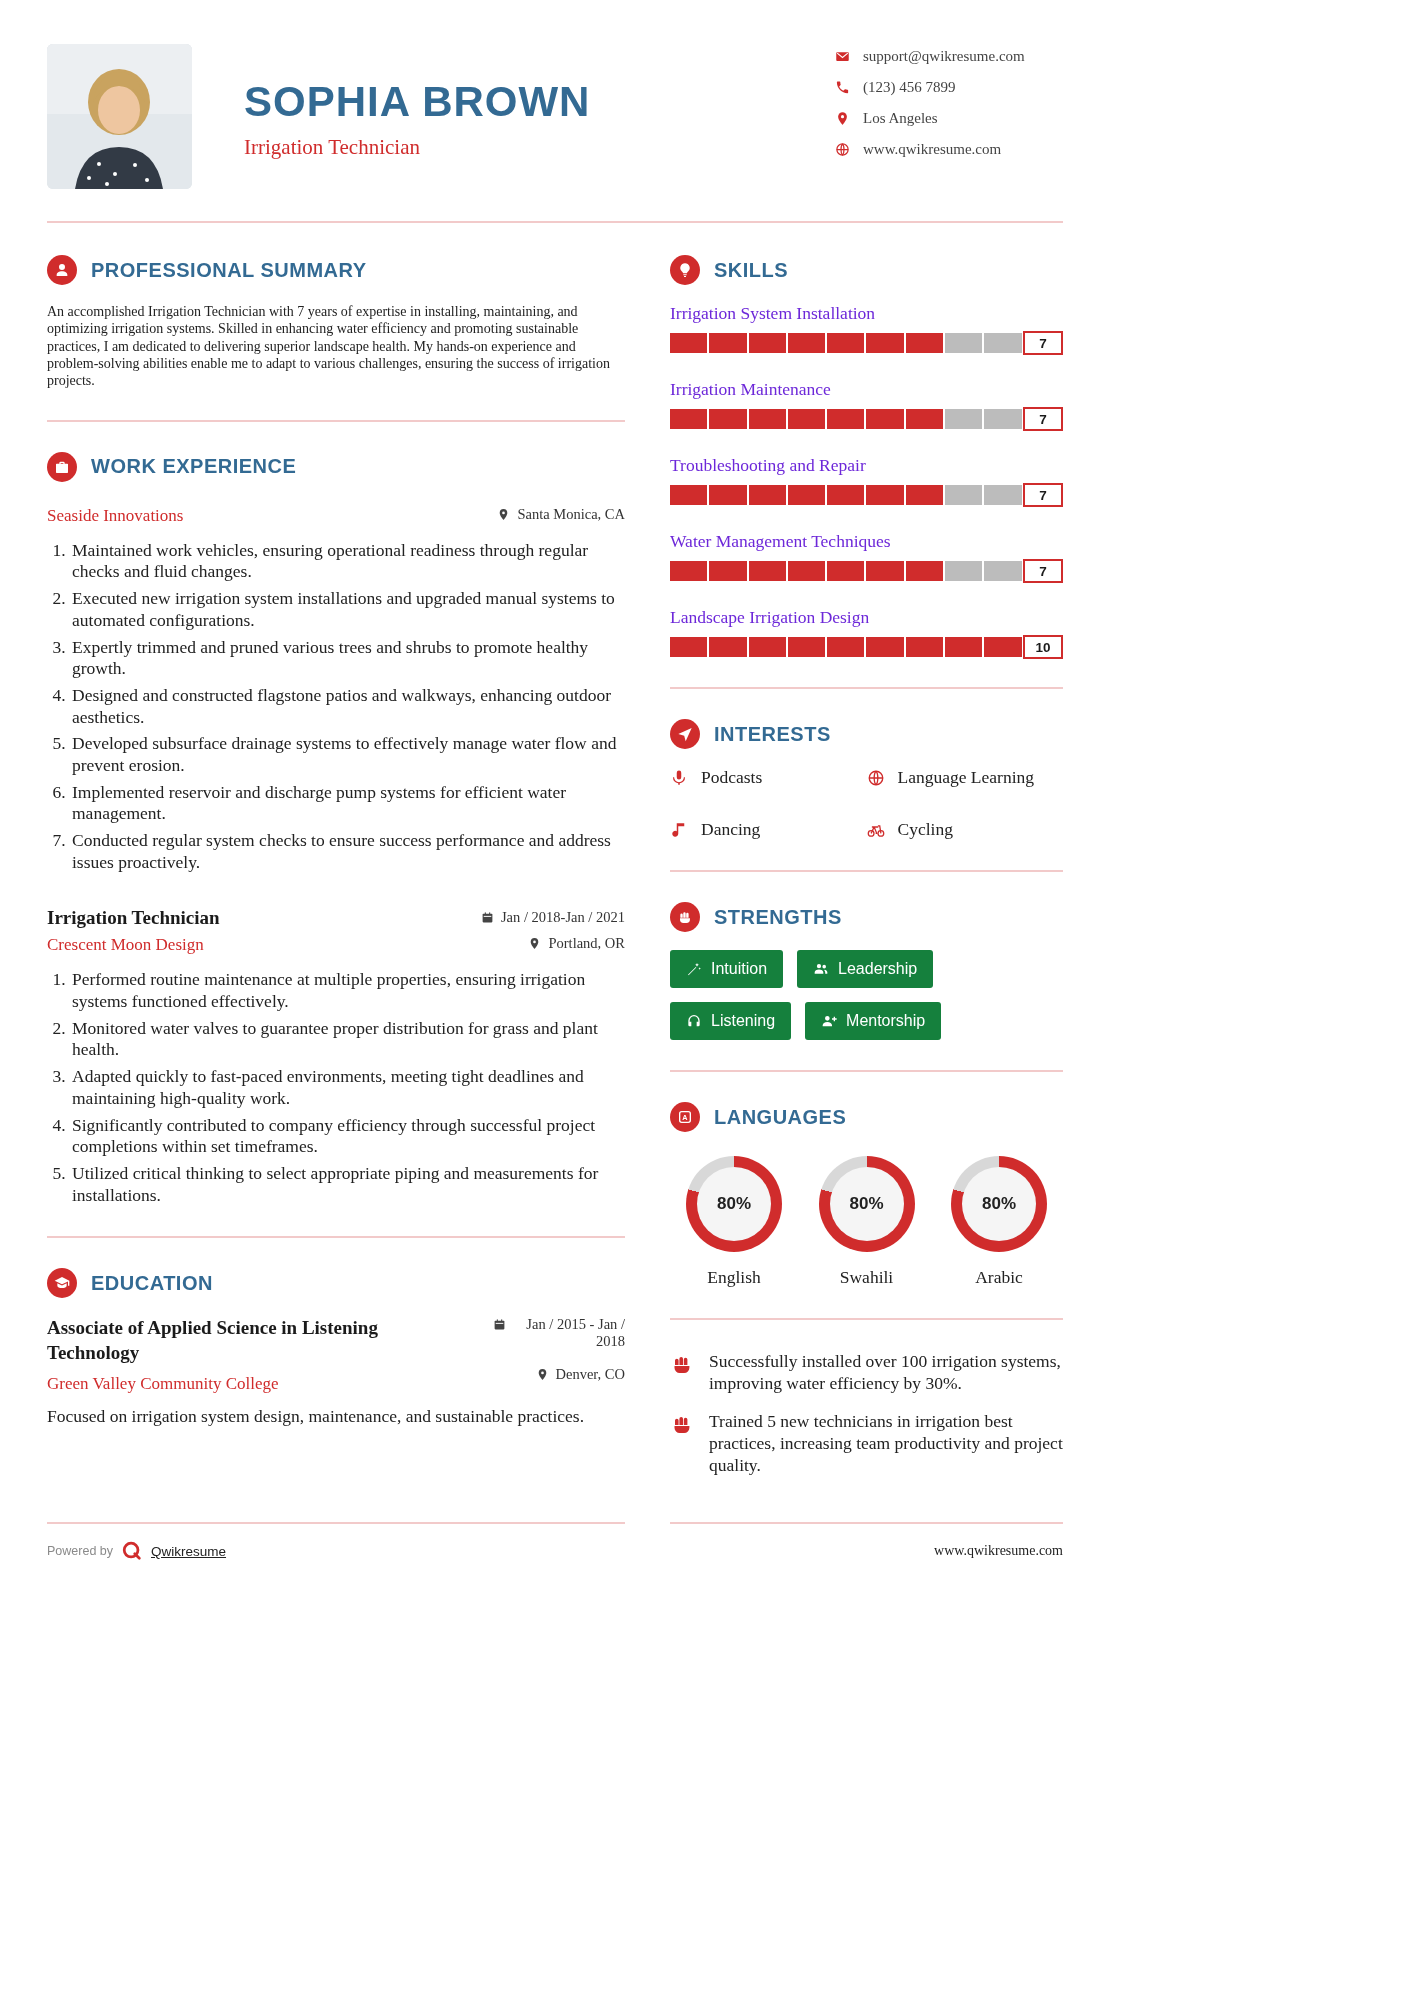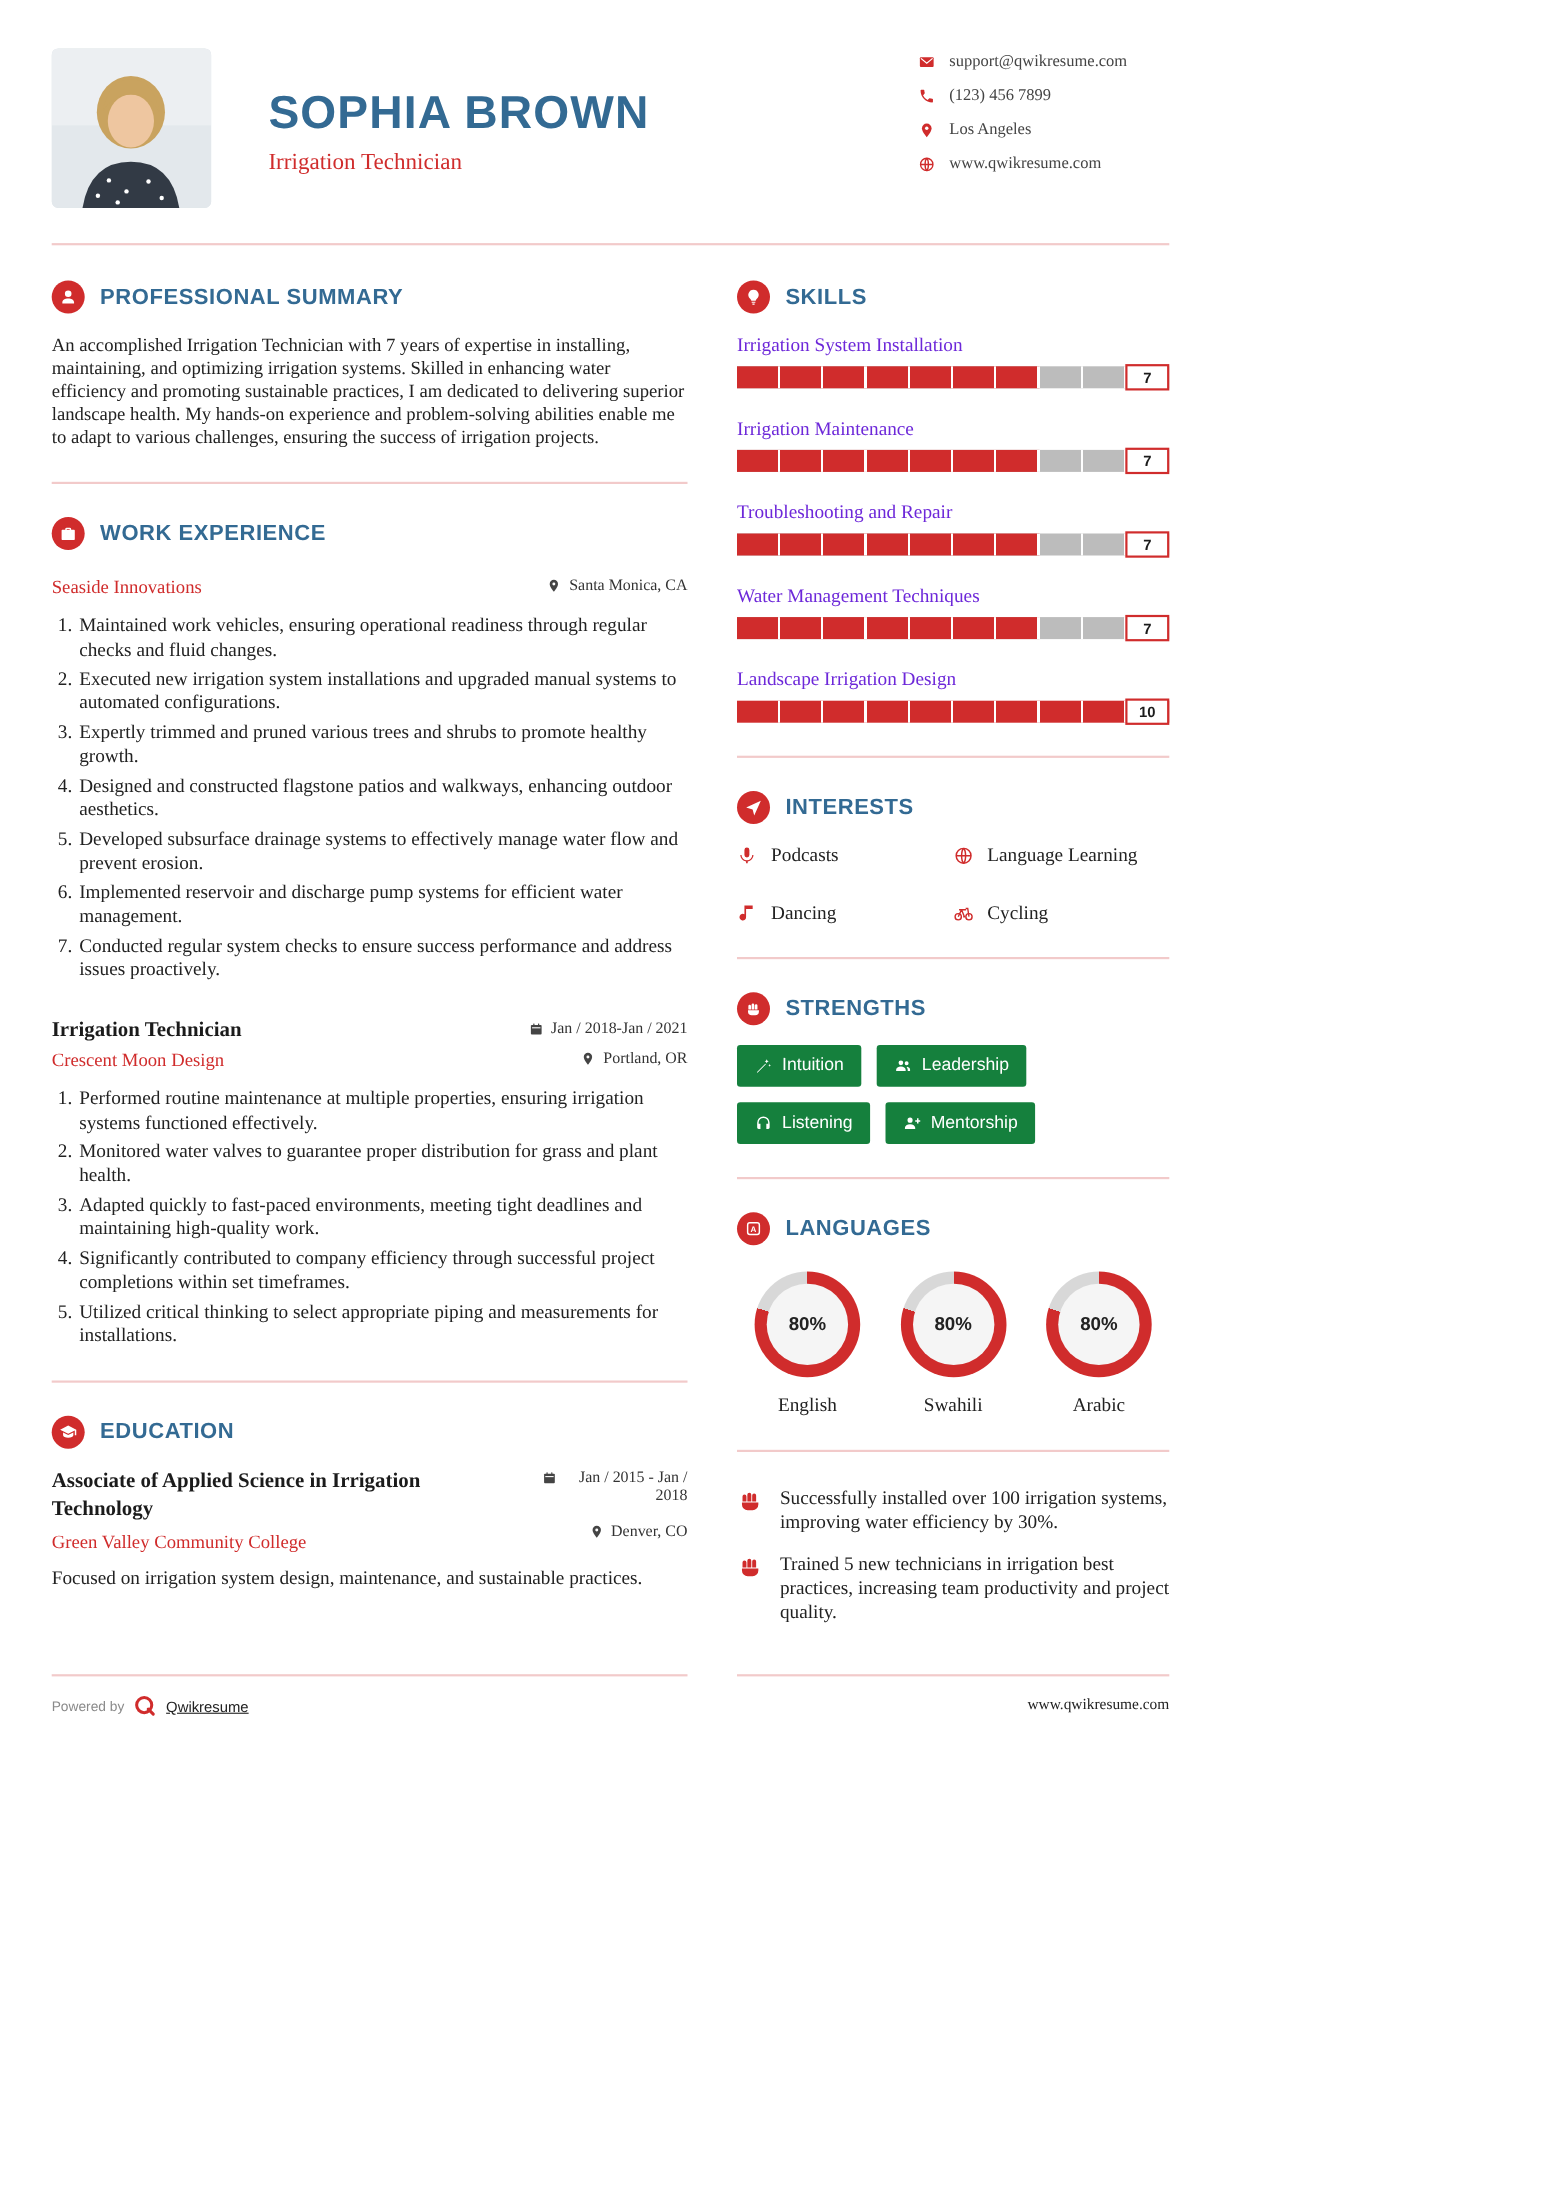--- a/index.html
+++ b/index.html
@@ -24,21 +24,21 @@
   .columns{display:flex;margin-top:32px;}
   .col-left{width:578px;}
   .col-right{width:393px;margin-left:45px;}
   .col-left .divider,.col-right .divider{margin:30px 0;}
 
   .sec-head{display:flex;align-items:center;margin-bottom:18px;}
   .sec-icon{width:30px;height:30px;border-radius:50%;background:#d02c2c;color:#fff;display:flex;align-items:center;justify-content:center;flex:0 0 30px;}
   .sec-icon svg{width:16px;height:16px;}
   .sec-title{margin:0 0 0 14px;font-family:"Liberation Sans",sans-serif;font-weight:bold;font-size:20px;color:#336a93;letter-spacing:.5px;}
 
-  .summary-text{margin:0;font-size:17px;line-height:1.24;color:#222;}
+  .summary-text{margin:0;font-size:14px;line-height:1.24;color:#222;}
 
   
   .job{margin-bottom:34px;}
   .job:last-child{margin-bottom:0;}
   .job-row{display:flex;justify-content:space-between;align-items:baseline;}
   .job-title-text{font-size:19px;font-weight:bold;color:#1b1b1b;}
   .company{font-size:17px;color:#d02c2c;margin-top:6px;}
   .meta{display:inline-flex;align-items:flex-start;gap:7px;font-size:14.5px;color:#333;text-align:right;}
   .m-icon{width:13px;height:13px;color:#444;display:inline-flex;margin-top:2px;}
   .m-icon svg{width:13px;height:13px;}
@@ -267,21 +267,21 @@
       <div class="section">
         <div class="sec-head">
           <span class="sec-icon">
             <svg viewBox="0 0 24 24">
                 <path fill="currentColor" d="M12 3L1 8.5 12 14l9-4.4V16h2V8.5zM5 12.3V16c0 1.9 3.1 3.5 7 3.5s7-1.6 7-3.5v-3.7l-7 3.4z"></path>
               </svg>
           </span>
           <h2 class="sec-title">EDUCATION</h2>
         </div>
         <div class="edu-row">
-          <div class="degree">Associate of Applied Science in Irrigation Technology</div>
+          <div class="degree">Associate of Applied Science in Listening Technology</div>
           <div class="meta edu-dates">
             <span class="m-icon">
               <svg viewBox="0 0 24 24">
                   <g fill="currentColor">
                     <rect x="3" y="5" width="18" height="16" rx="1.5"></rect>
                     <rect x="7" y="2.5" width="2" height="4" rx="0.8"></rect>
                     <rect x="15" y="2.5" width="2" height="4" rx="0.8"></rect>
                     <rect x="5" y="9" width="14" height="1.8" fill="#fff"></rect>
                   </g>
                 </svg>

